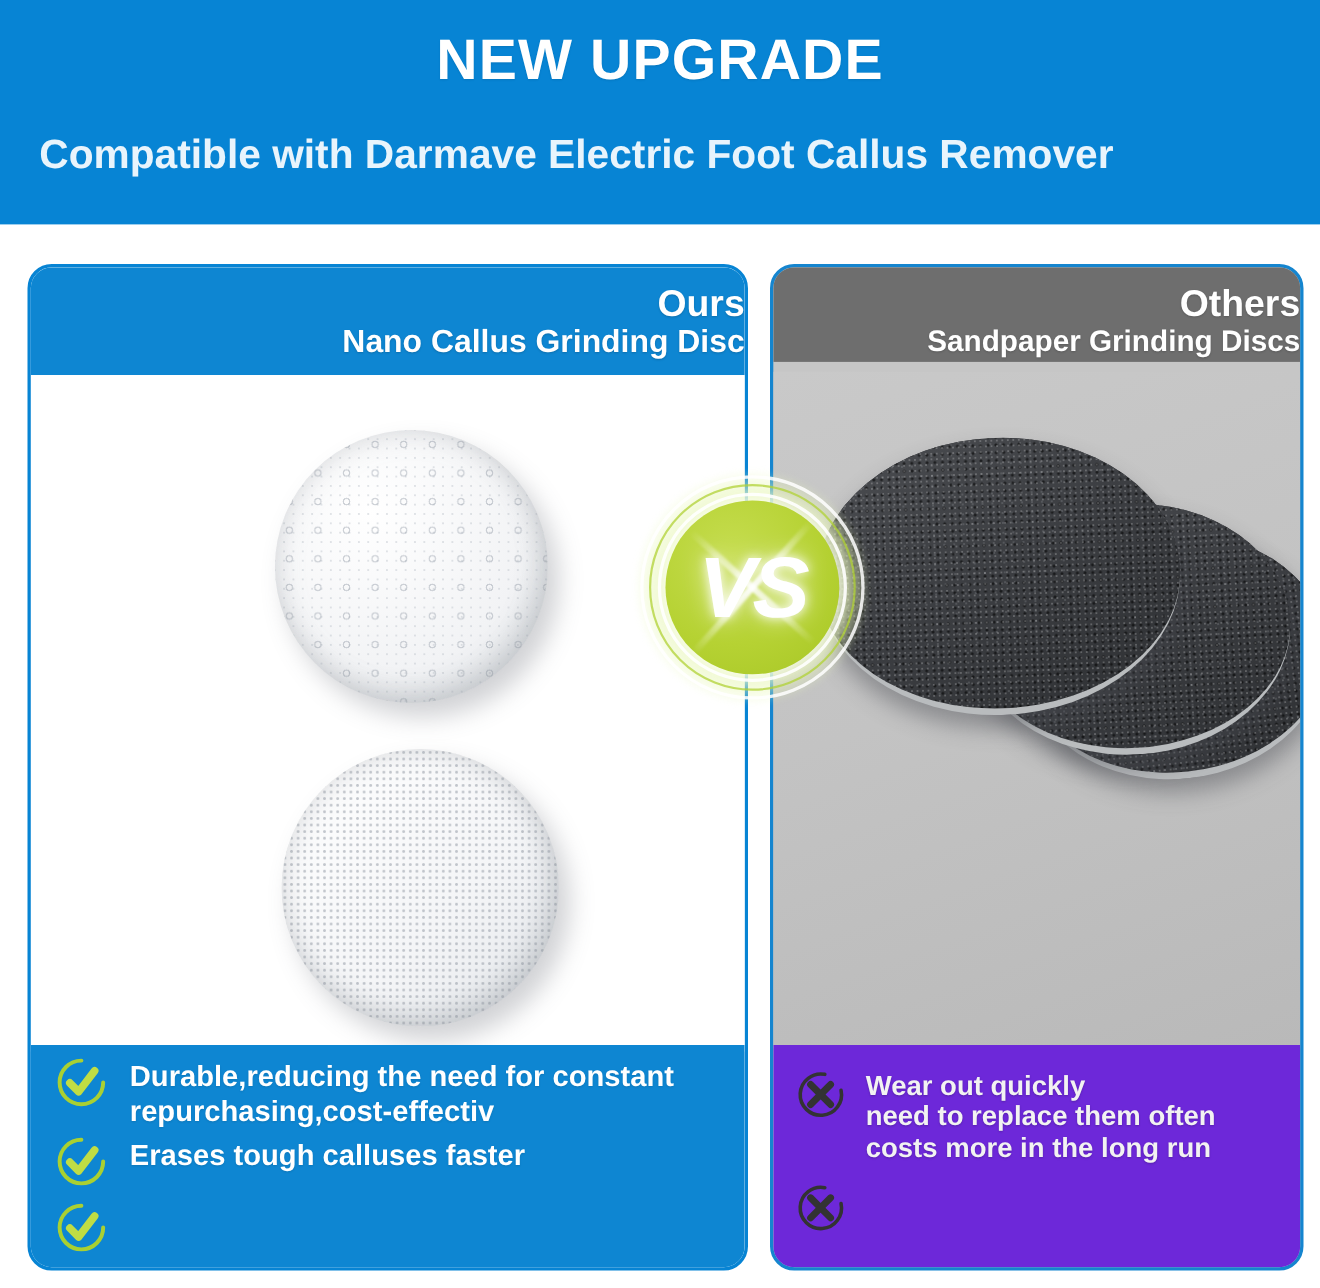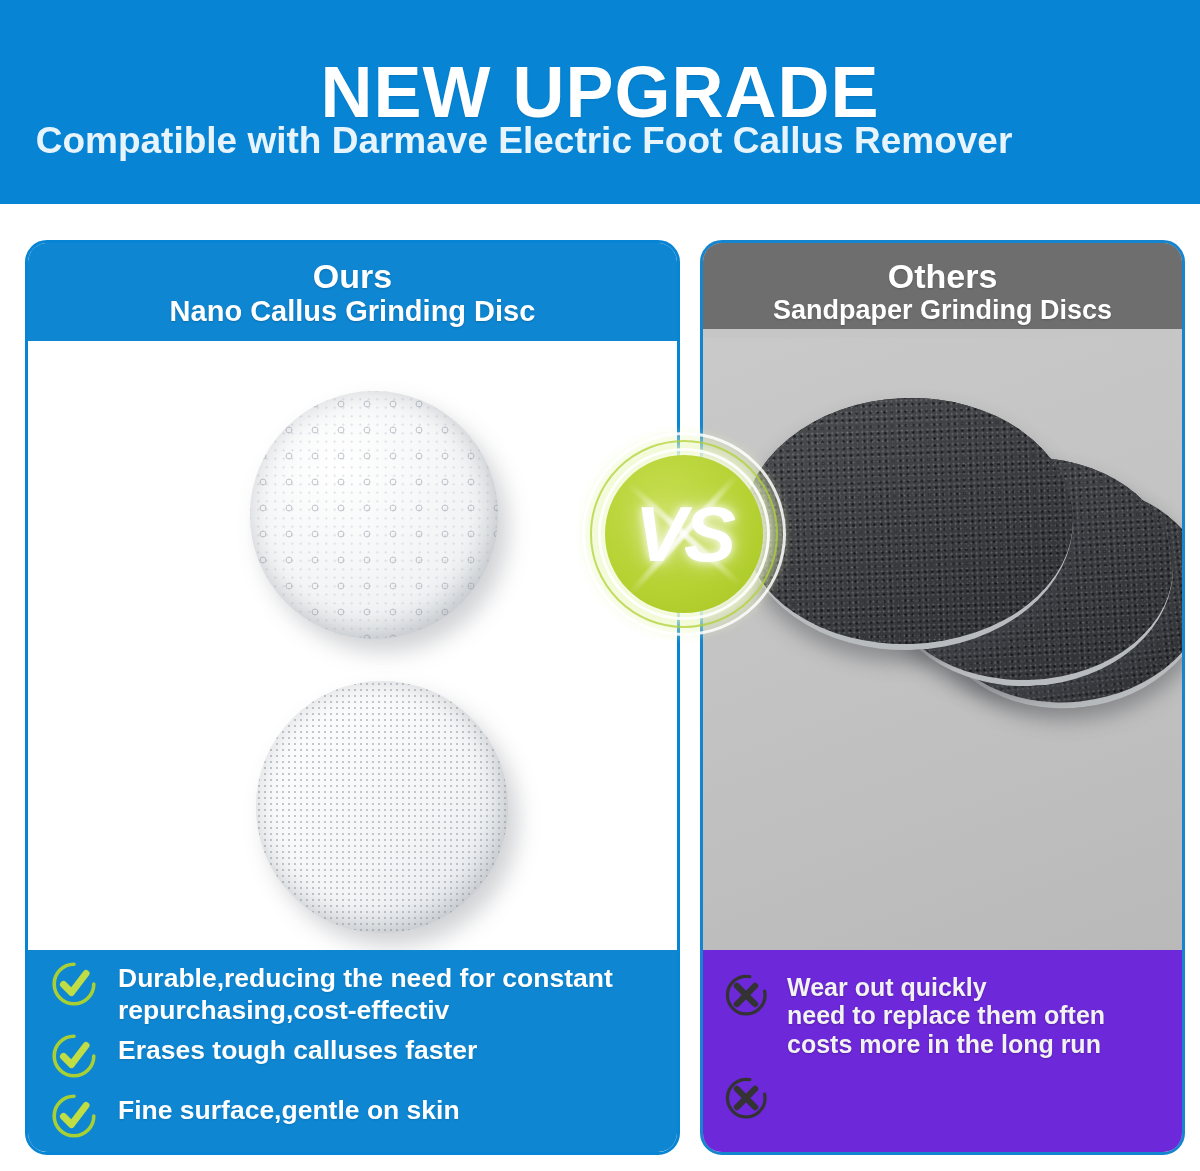--- a/index.html
+++ b/index.html
@@ -9,24 +9,24 @@
     font-family:"Liberation Sans", sans-serif;
     overflow:hidden;
     position:relative;
   }
   
   .banner{
     position:absolute;left:0;top:0;width:1200px;height:204px;
     background:#0784d4;
   }
   .banner-title{
-    position:absolute;left:0;top:55px;width:1200px;
+    position:absolute;left:0;top:28px;width:1200px;
     text-align:center;
     color:#ffffff;
-    font-size:72px;
+    font-size:52px;
     font-weight:bold;
     letter-spacing:1px;
     line-height:1.05;
     text-shadow:0 1px 2px rgba(0,0,0,.10);
   }
   .banner-sub{
     position:absolute;left:0;top:122px;width:1048px;
     text-align:center;
     color:#e8f4fc;
     font-size:37px;
@@ -48,21 +48,21 @@
   }
   .card-right{
     left:700px;top:240px;width:485px;height:915px;
     background:#c6c6c6;
     border:3px solid #1585cf;
   }
 
   .card-head{
     position:absolute;left:0;top:0;width:100%;
     box-sizing:border-box;
-    text-align:center;
+    text-align:right;
     color:#ffffff;
     padding-top:14px;
   }
   .head-left{ background:#0e86d2; height:98px; }
   .head-right{ background:#6e6e6e; height:86px; }
   .head-main{
     font-size:34px;font-weight:bold;line-height:1.12;
     text-shadow:0 1px 2px rgba(0,0,0,.18);
   }
   .head-sub{
@@ -242,21 +242,20 @@
       <span class="label">Erases tough calluses faster</span>
     </div>
 
     <div class="benefit-row" style="top:142px;">
       <span class="ico">
         <svg width="48" height="48" viewBox="0 0 48 48">
           <path d="M24 4.2 A19.8 19.8 0 1 0 43.8 24" fill="none" stroke="#a9d032" stroke-width="3.6" stroke-linecap="round"></path>
           <path d="M13.5 24.5 L21.5 32.5 L36 13.5" fill="none" stroke="#c0dd44" stroke-width="7" stroke-linecap="round" stroke-linejoin="round"></path>
         </svg>
       </span>
-      <span class="label">Fine surface,gentle on skin</span>
     </div>
 
   </div>
 </div>
 
 <div class="card card-right">
 
   <div class="card-head head-right">
     <div class="head-main">Others</div>
     <div class="head-sub">Sandpaper Grinding Discs</div>

